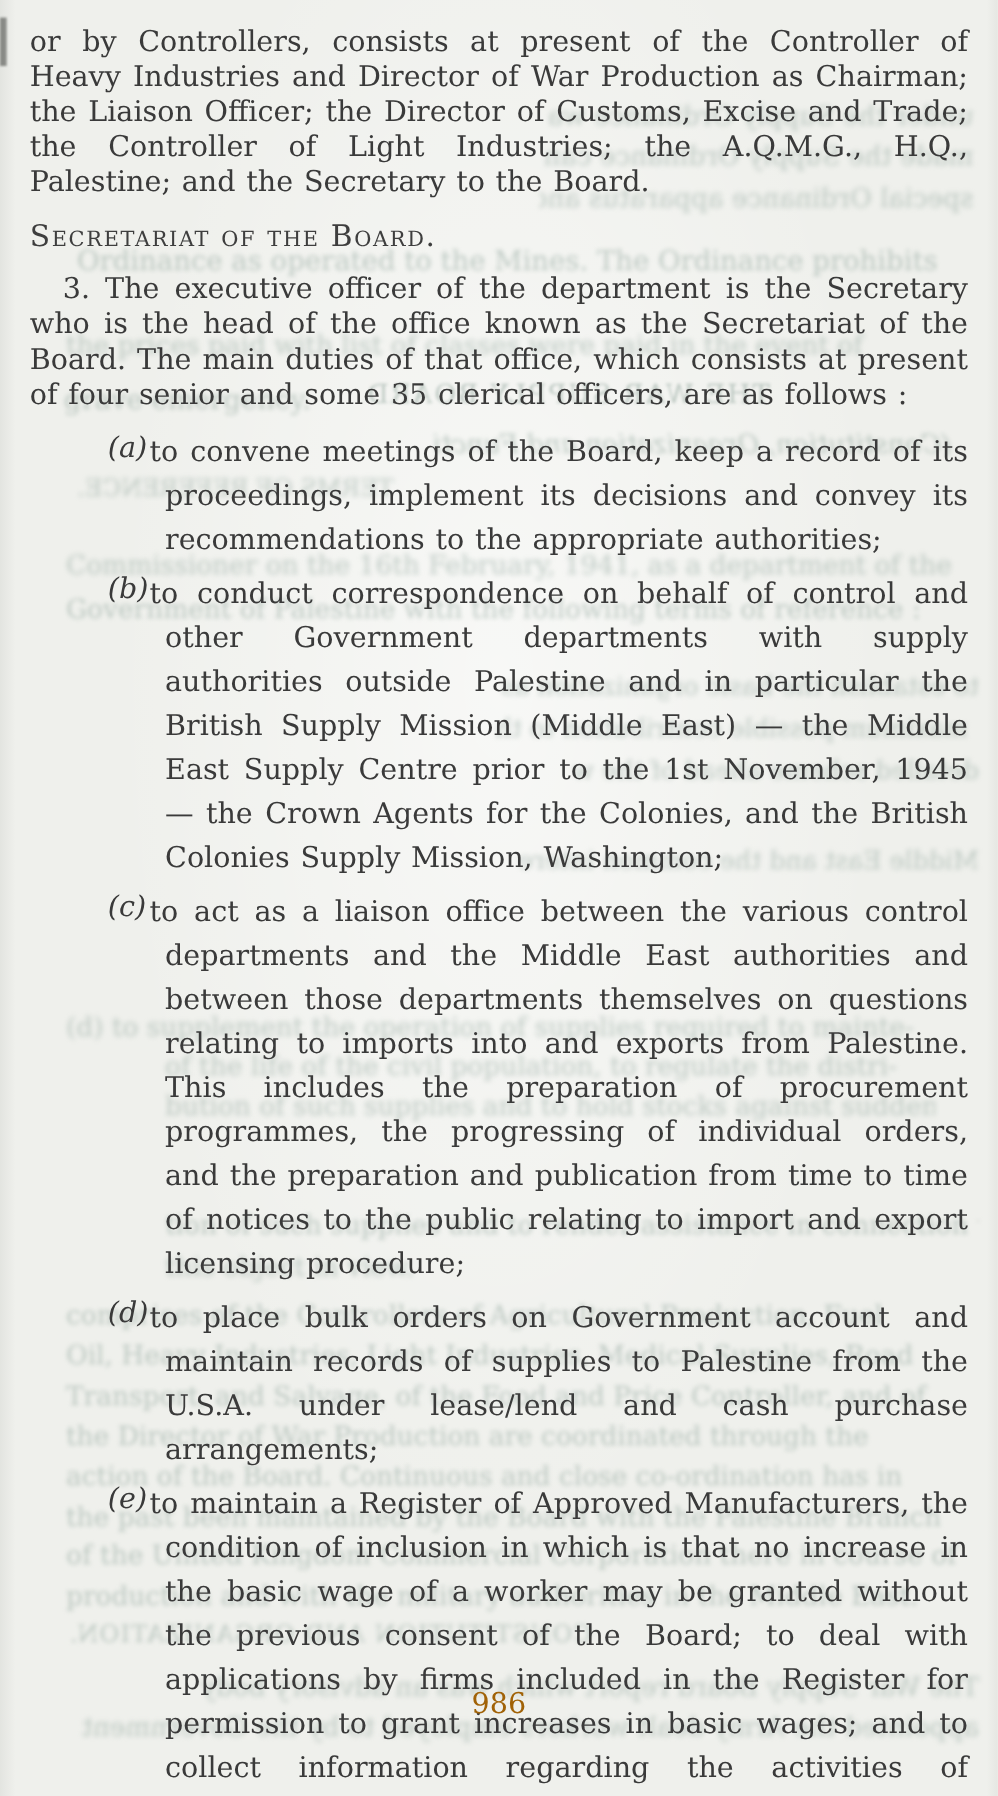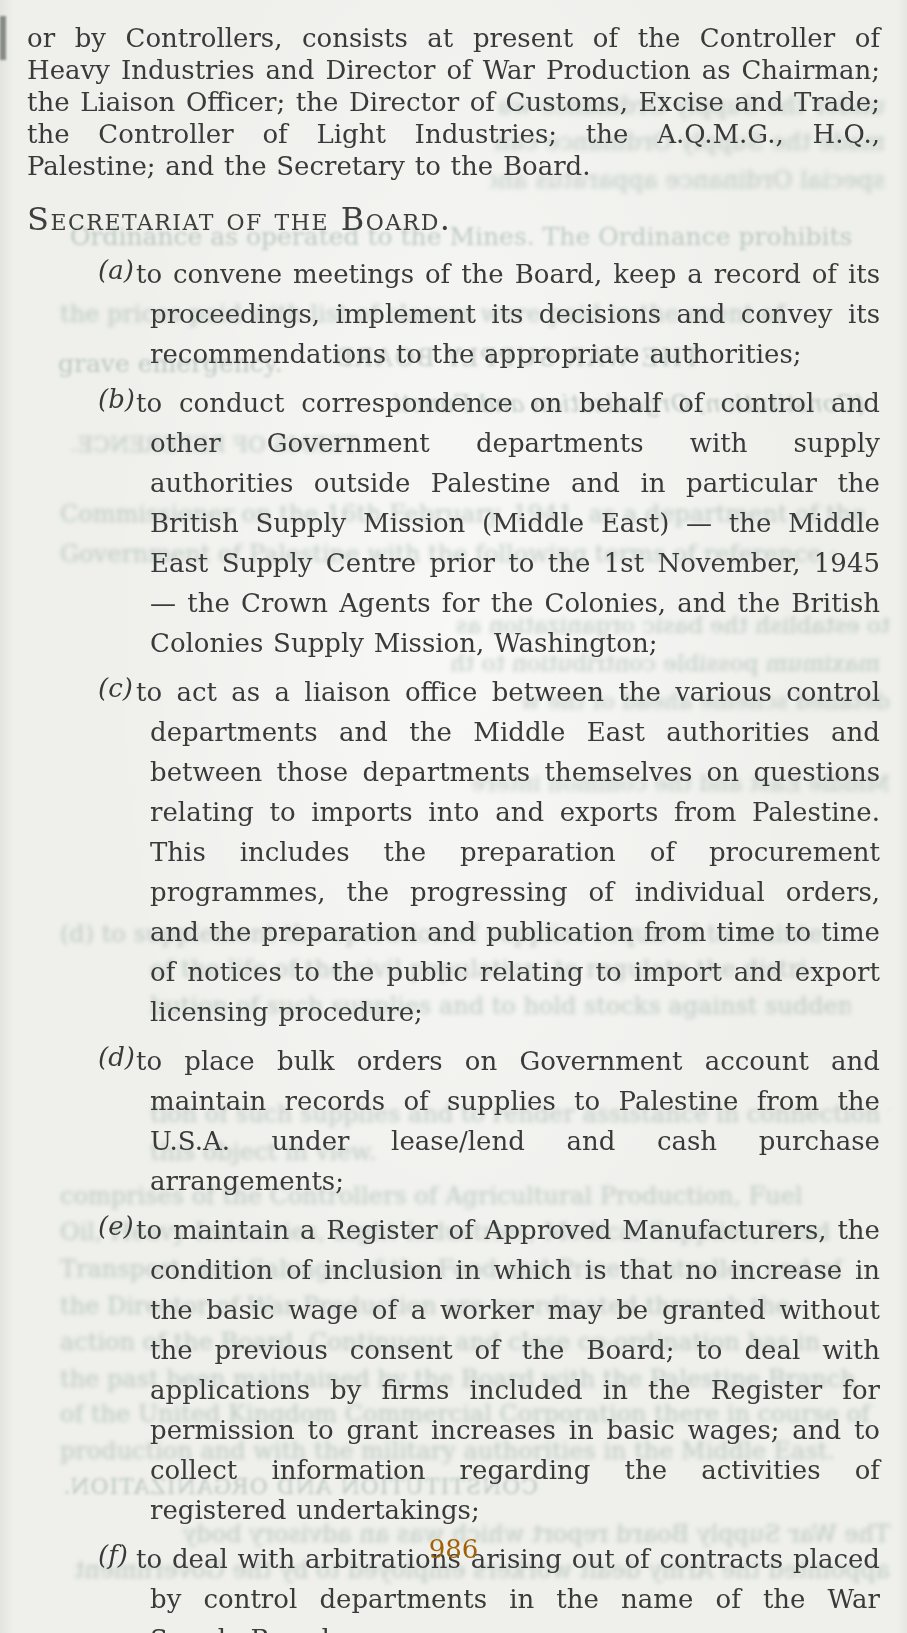--- a/index.html
+++ b/index.html
@@ -50,21 +50,21 @@
   .chapter-heading {
     font-variant: small-caps;
     font-size: 28px;
     letter-spacing: 1.5px;
     margin: 0 0 26px 0;
     font-weight: normal;
     color: #3e3e3e;
   }
   .section-heading {
     font-variant: small-caps;
-    font-size: 32px;
+    font-size: 27px;
     letter-spacing: 1.5px;
     margin: 18px 0 16px 0;
     font-weight: normal;
     color: #3e3e3e;
   }
   p.body-par {
     font-size: 26px;
     line-height: 32px;
     text-align: justify;
     margin: 0 0 13px 0;
@@ -142,20 +142,21 @@
     <div class="ghost mir" style="left: 60px; top: 1556px; width: 830px; font-size: 24px; filter: blur(2.2px);">appointed the Army dealt workers employed to by the Government</div>
   </div>
 
 <div id="content">
 
   <p class="body-par">or by Controllers, consists at present of the Controller of Heavy Industries and Director of War Production as Chairman; the Liaison Officer; the Director of Customs, Excise and Trade; the Controller of Light Industries; the A.Q.M.G., H.Q., Palestine; and the Secretary to the Board.</p>
 
 
   <h2 class="section-heading">Secretariat of the Board.</h2>
 
+  <p class="body-par indented">3. The executive officer of the department is the Secretary who is the head of the office known as the Secretariat of the Board. The main duties of that office, which consists at present of four senior and some 35 clerical officers, are as follows :</p>
 
   <div class="duties">
     <div class="duty">
       <span class="marker">(a)</span>
       <span class="duty-text">to convene meetings of the Board, keep a record of its proceedings, implement its decisions and convey its recommendations to the appropriate authorities;</span>
     </div>
     <div class="duty">
       <span class="marker">(b)</span>
       <span class="duty-text">to conduct correspondence on behalf of control and other Government departments with supply authorities outside Palestine and in particular the British Supply Mission (Middle East) — the Middle East Supply Centre prior to the 1st November, 1945 — the Crown Agents for the Colonies, and the British Colonies Supply Mission, Washington;</span>
     </div>

